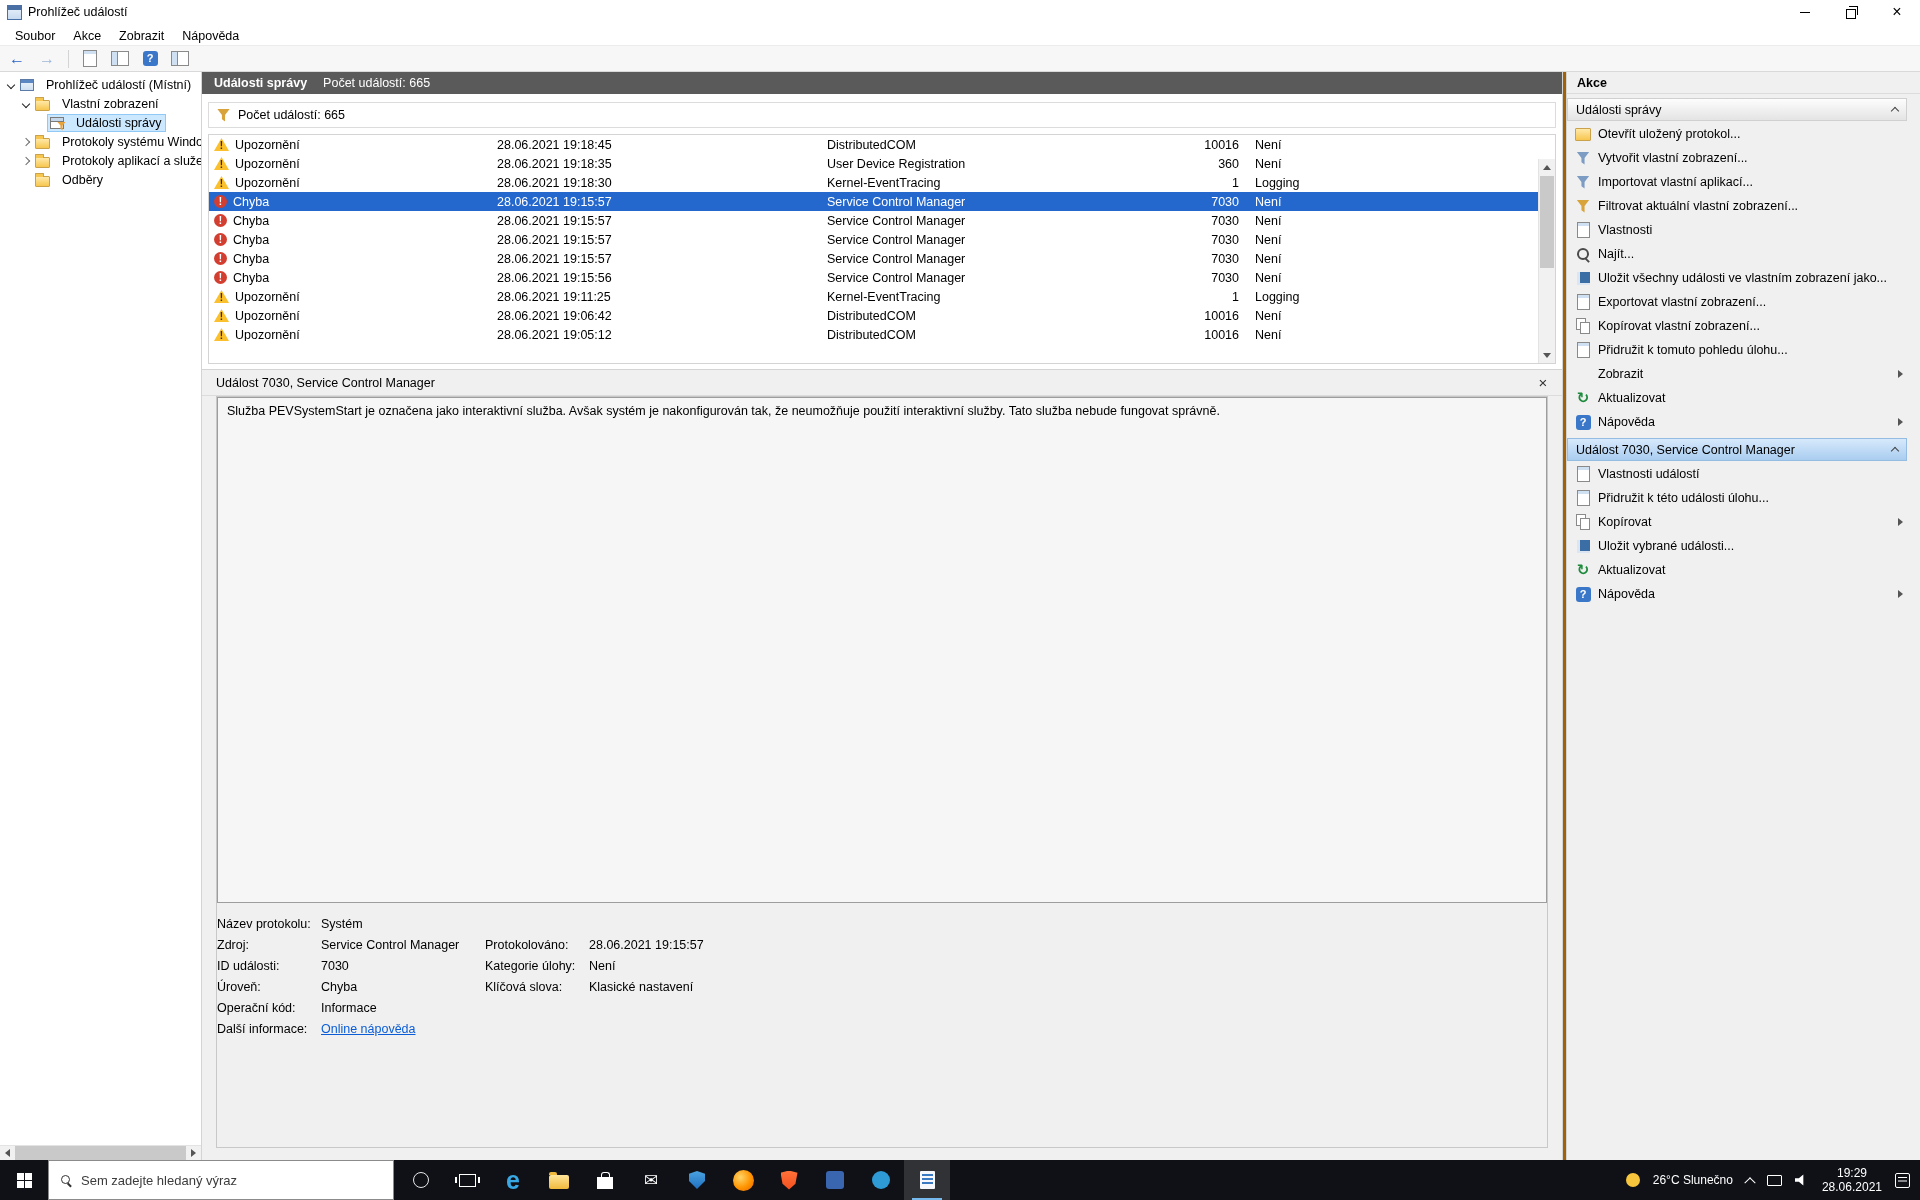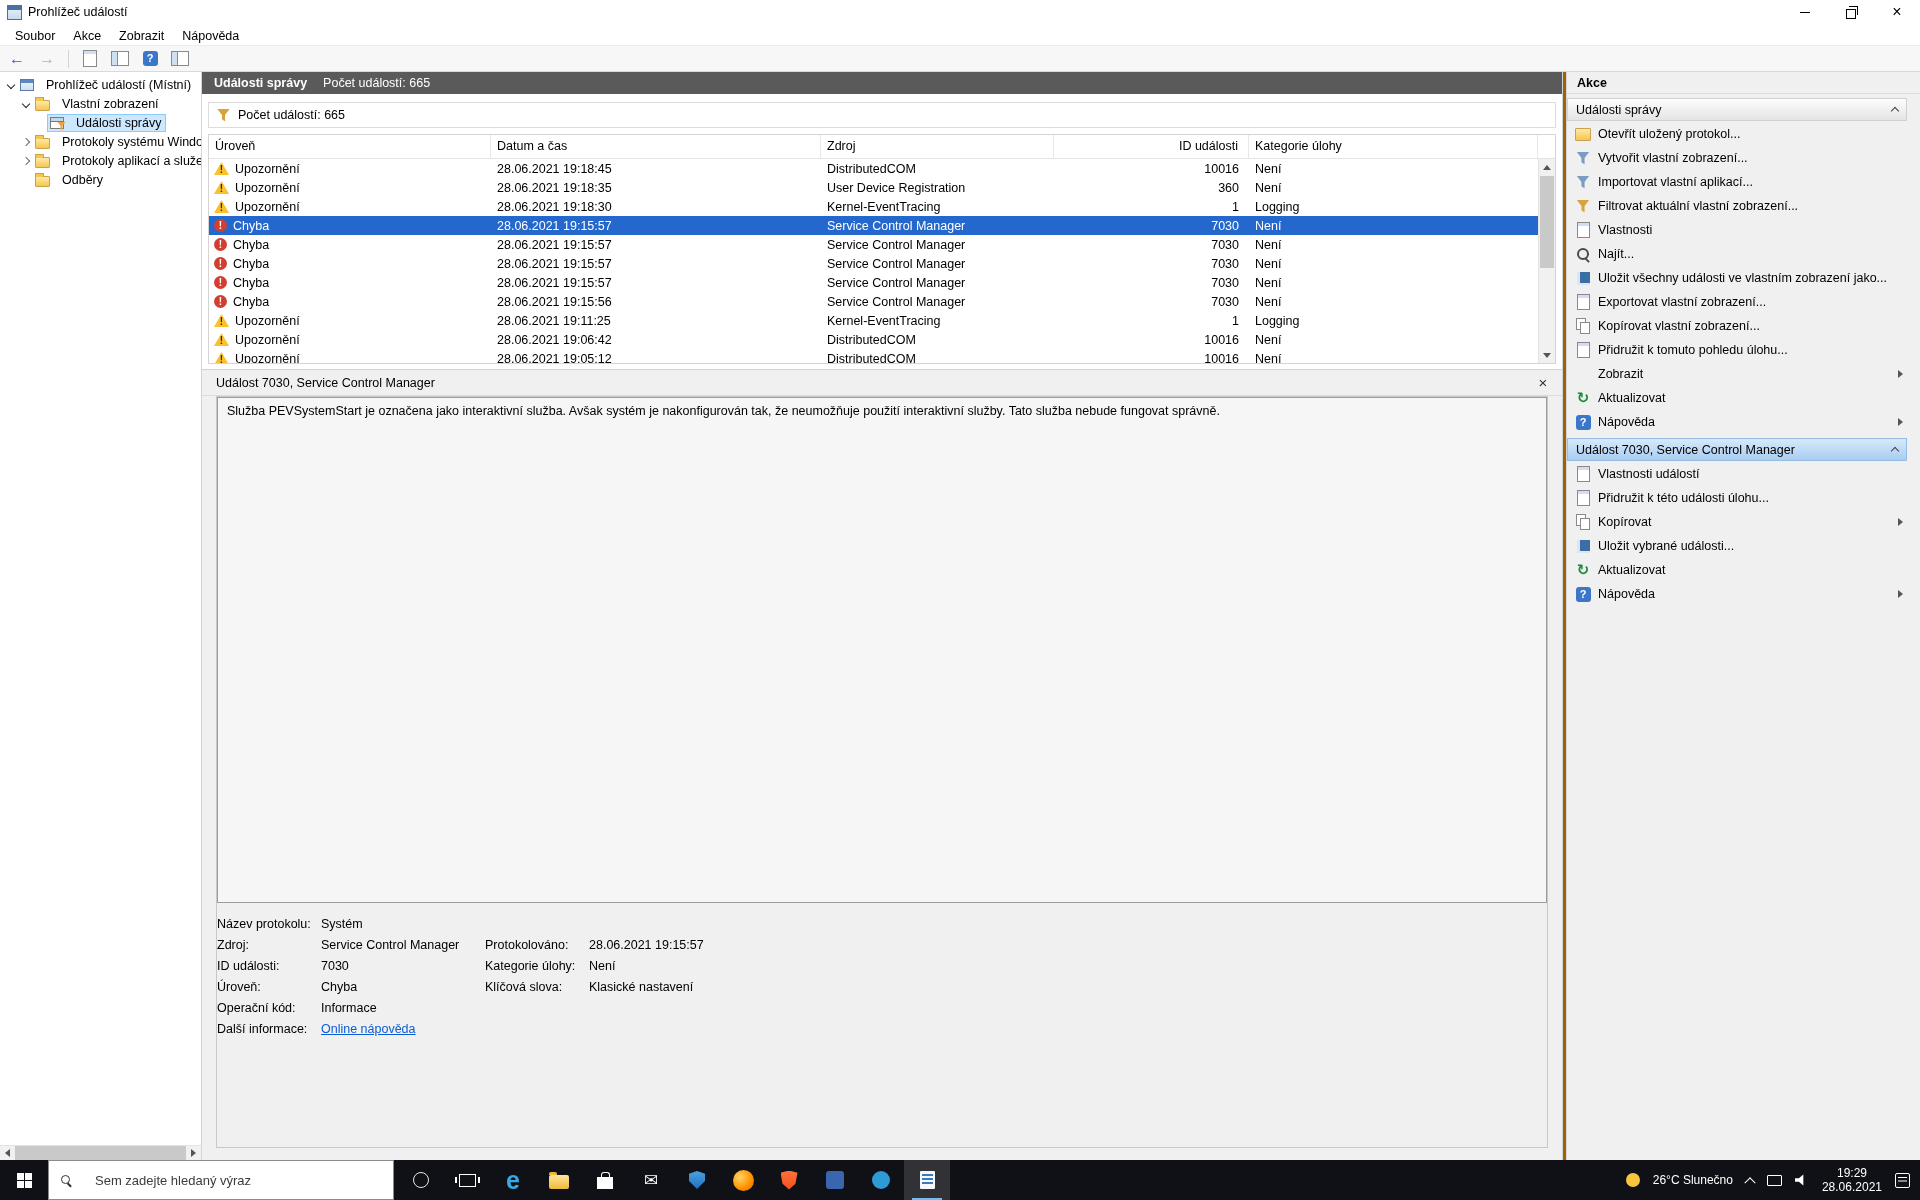--- a/index.html
+++ b/index.html
@@ -124,21 +124,21 @@
   .ico-none{visibility:hidden;}
 
   
   .taskbar{position:absolute;left:0;top:1160px;width:1920px;height:40px;background:#0f1116;display:flex;align-items:center;color:#fff;}
   .tb-start{width:48px;height:40px;display:flex;align-items:center;justify-content:center;flex:0 0 48px;}
   .win-logo{width:15px;height:15px;background:
     linear-gradient(#fff,#fff) 0 0/7px 7px no-repeat,
     linear-gradient(#fff,#fff) 8px 0/7px 7px no-repeat,
     linear-gradient(#fff,#fff) 0 8px/7px 7px no-repeat,
     linear-gradient(#fff,#fff) 8px 8px/7px 7px no-repeat;}
-  .search-box{width:346px;height:40px;background:#fff;border:1px solid #8b8b8b;display:flex;align-items:center;padding:0 12px;gap:24px;flex:0 0 346px;}
+  .search-box{width:346px;height:40px;background:#fff;border:1px solid #8b8b8b;display:flex;align-items:center;padding:0 12px;gap:10px;flex:0 0 346px;}
   .search-glass{width:10px;height:10px;position:relative;flex:0 0 10px;}
   .search-glass::before{content:"";position:absolute;left:0;top:0;width:7px;height:7px;border:1.5px solid #333;border-radius:50%;}
   .search-glass::after{content:"";position:absolute;right:-1px;bottom:-1px;width:5px;height:1.6px;background:#333;transform:rotate(45deg);}
   .search-input{border:none;outline:none;background:transparent;font-size:13px;width:100%;font-family:inherit;color:#111;}
   .search-input::placeholder{color:#3c3c3c;opacity:1;}
   .tb-apps{display:flex;height:40px;margin-left:4px;}
   .tb-app{width:46px;height:40px;display:flex;align-items:center;justify-content:center;position:relative;}
   .tb-app.active{background:rgba(255,255,255,.14);}
   .tb-app.active::after{content:"";position:absolute;left:8px;right:8px;bottom:0;height:2px;background:#76b9ed;}
   .appico{display:inline-block;}
@@ -267,27 +267,20 @@
       <div class="main-panel">
         <div class="view-header">
           <span class="view-title">Události správy</span>
           <span class="view-count">Počet událostí: 665</span>
         </div>
         <div class="filter-bar">
           <span class="funnel"></span>
           <span>Počet událostí: 665</span>
         </div>
         <div class="event-list">
-          <div class="lv-header" id="list-header">
-              <div class="lv-h col0">Úroveň</div>
-              <div class="lv-h col1">Datum a čas</div>
-              <div class="lv-h col2">Zdroj</div>
-              <div class="lv-h col3">ID události</div>
-              <div class="lv-h col4">Kategorie úlohy</div>
-            </div>
           <div class="lv-rows" id="list-rows">
               <div class="lv-row">
                 <div class="lv-c c-level col0">
                   <span class="icon-warning"></span>
                   <span class="lv-leveltext">Upozornění</span>
                 </div>
                 <div class="lv-c col1">28.06.2021 19:18:45</div>
                 <div class="lv-c col2">DistributedCOM</div>
                 <div class="lv-c col3">10016</div>
                 <div class="lv-c col4">Není</div>

